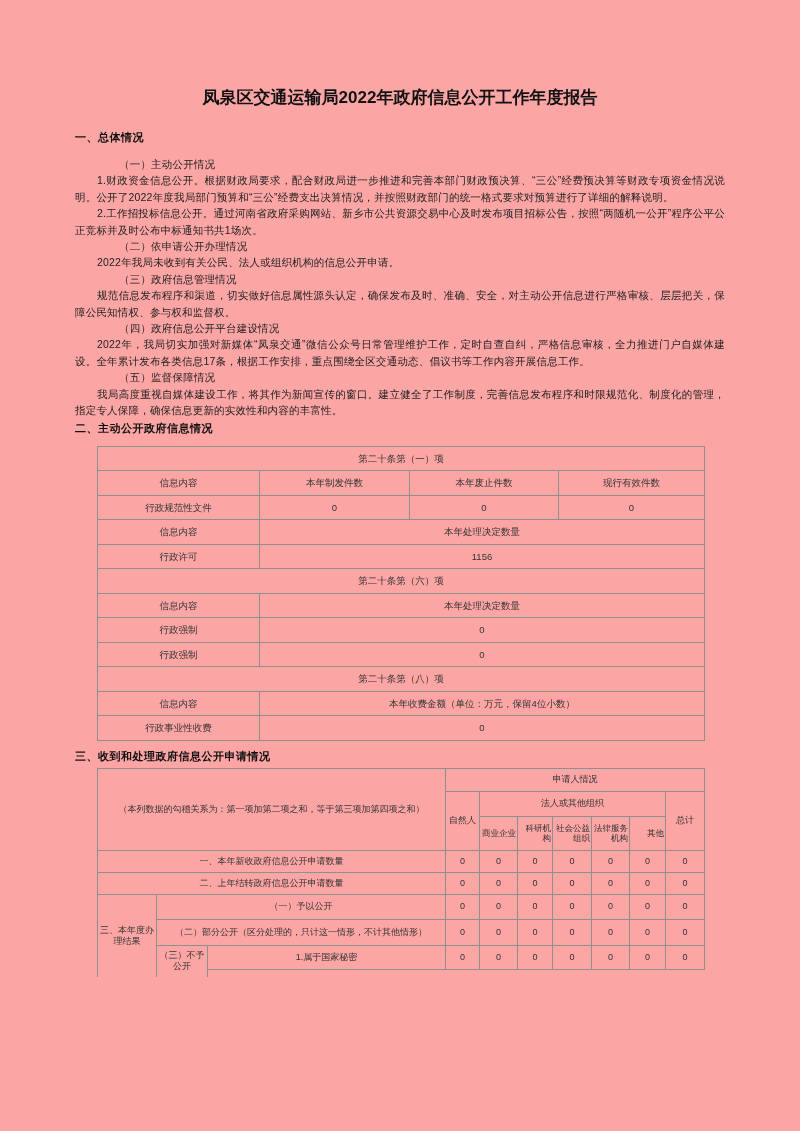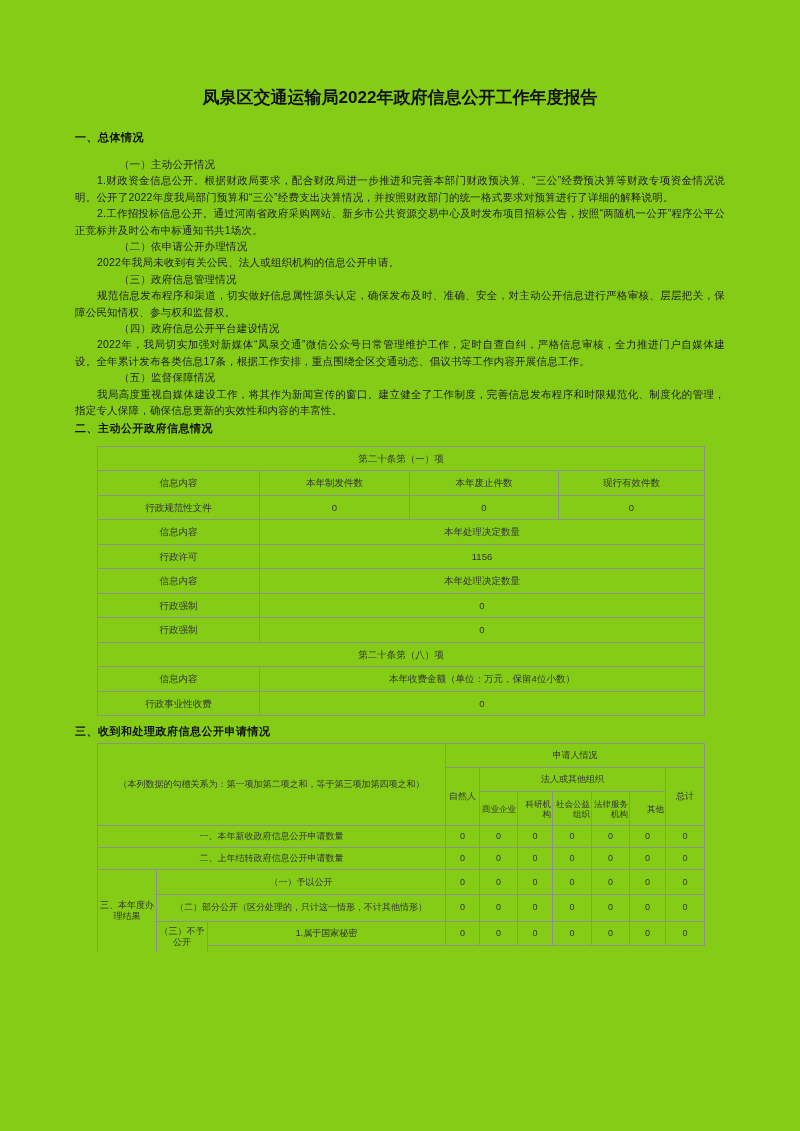--- a/index.html
+++ b/index.html
@@ -1,17 +1,17 @@
 <!DOCTYPE html>
 <html><head>
 <meta charset="utf-8">
 <style>
   html,body{margin:0;padding:0;background:#ffffff;}
   .page{
-    position:relative;width:800px;height:1131px;background:#84cc16;overflow:hidden;
+    position:relative;width:800px;height:1131px;background:#fca5a5;overflow:hidden;
     font-family:"Liberation Sans","DejaVu Sans",sans-serif;color:#222;
   }
   .doc-title{
     margin:0;padding-top:88px;text-align:center;
     font-size:17px;font-weight:bold;line-height:20px;color:#111;
   }
   .sec-heading{
     margin:0 75px;font-size:11px;font-weight:bold;line-height:12px;color:#111;
     letter-spacing:0.5px;
   }
@@ -85,20 +85,23 @@
           <td>0</td>
           <td>0</td>
         </tr>
         <tr style="height: 24.5px;">
           <td>信息内容</td>
           <td colspan="3">本年处理决定数量</td>
         </tr>
         <tr style="height: 24.5px;">
           <td>行政许可</td>
           <td colspan="3">1156</td>
+        </tr>
+        <tr style="height: 24.5px;">
+          <td colspan="4">第二十条第（六）项</td>
         </tr>
         <tr style="height: 24.5px;">
           <td>信息内容</td>
           <td colspan="3">本年处理决定数量</td>
         </tr>
         <tr style="height: 24.5px;">
           <td>行政强制</td>
           <td colspan="3">0</td>
         </tr>
         <tr style="height: 24.5px;">

